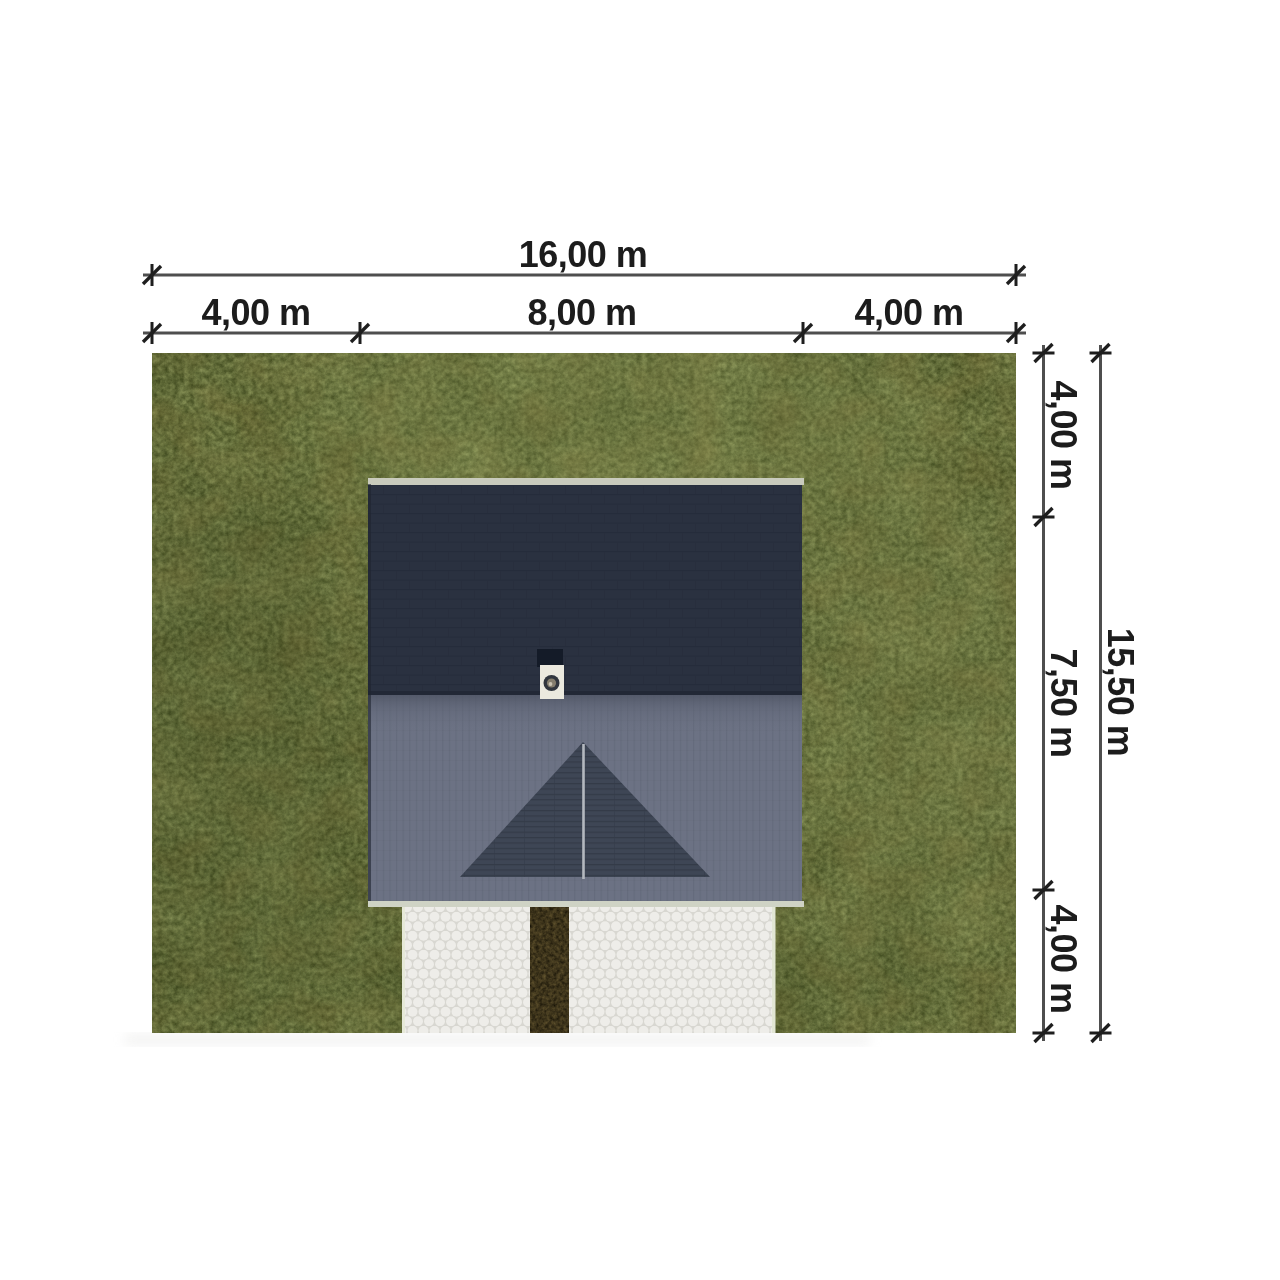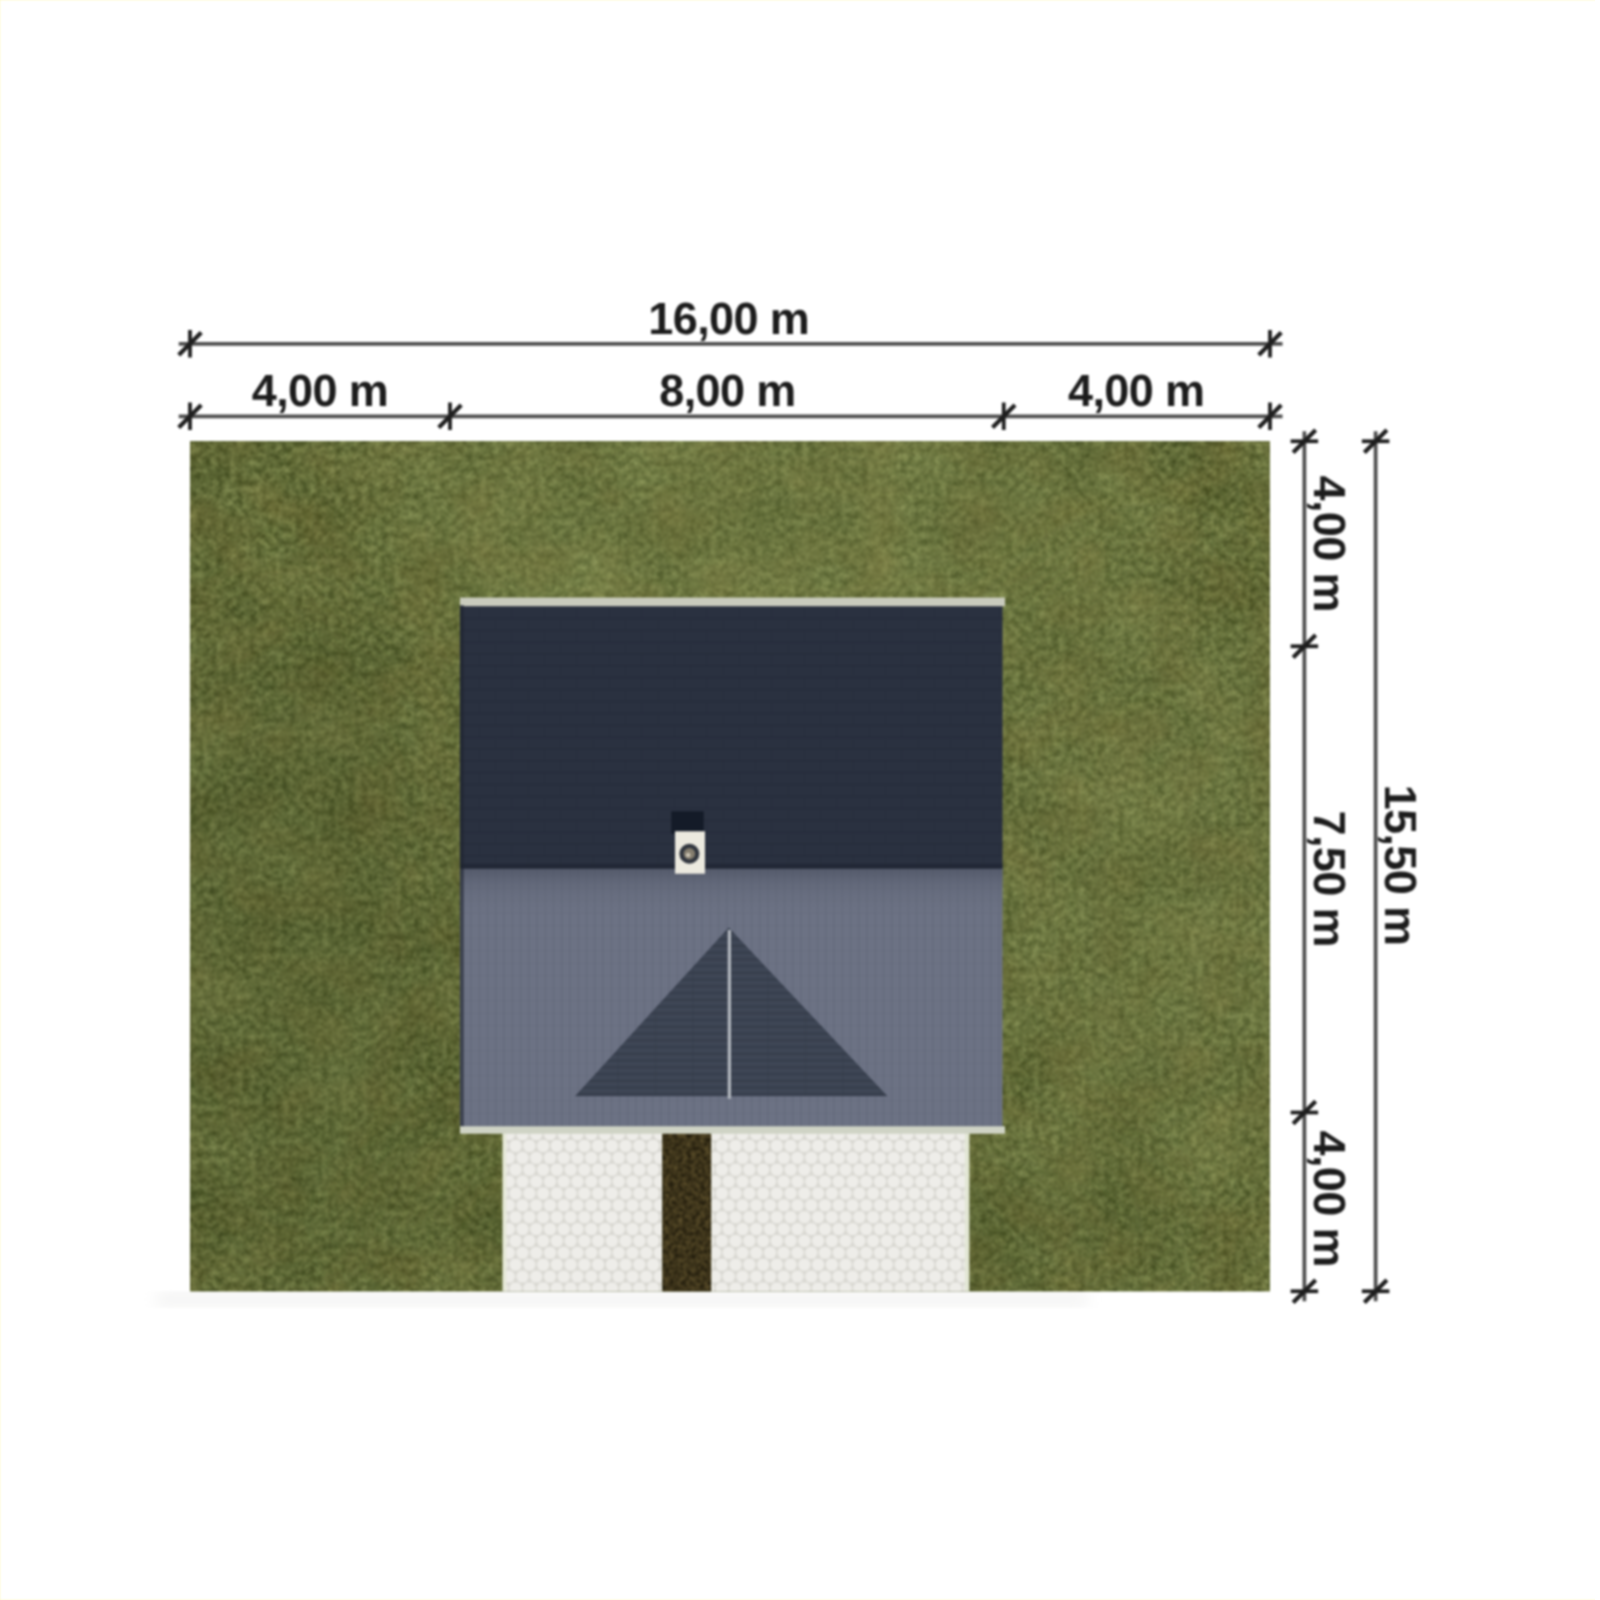--- a/index.html
+++ b/index.html
@@ -1,16 +1,16 @@
 <!DOCTYPE html>
 <html><head>
 <meta charset="utf-8">
 <style>
   html,body{margin:0;padding:0;background:#ffffff;}
-  .page{position:relative;width:1276px;height:1280px;background:#fef9c3;overflow:hidden;
+  .page{position:relative;width:1276px;height:1280px;background:#bef264;overflow:hidden;
         font-family:"Liberation Sans", sans-serif;}
 </style>
 </head>
 <body>
 <div class="page">
 <svg style="filter:blur(0.65px)" width="1280" height="1280" viewBox="0 0 1280 1280">
 <defs>
   <clipPath id="clipLawn">
           <rect x="152" y="353" width="864" height="680"></rect>
         </clipPath>

